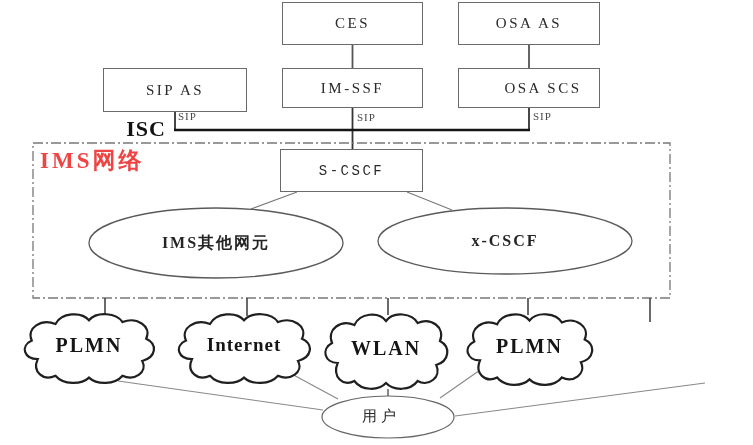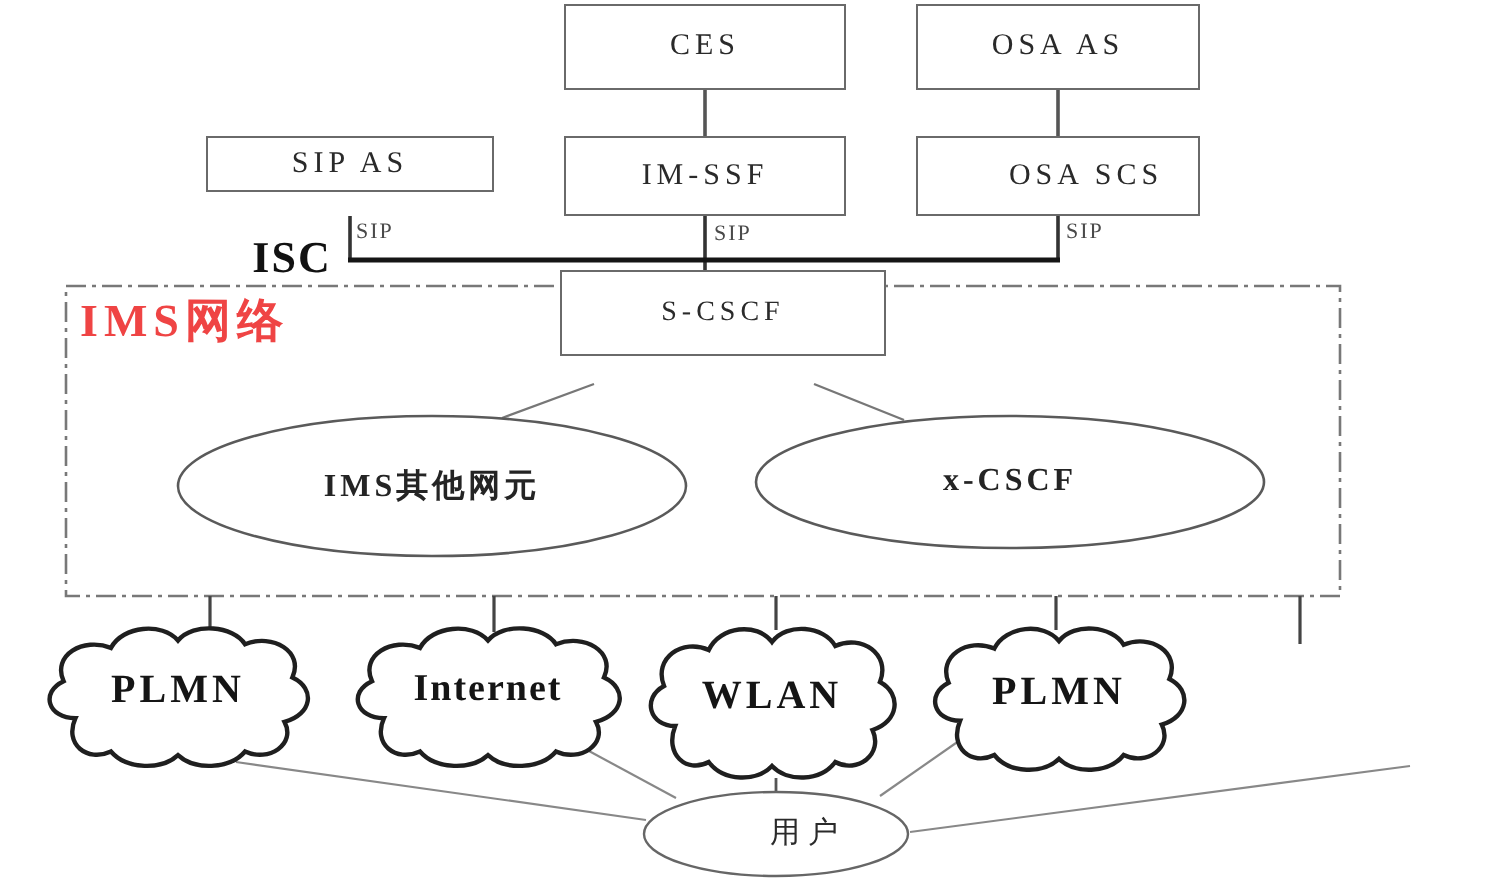--- a/index.html
+++ b/index.html
@@ -45,21 +45,21 @@
   }
   .cloud { position: absolute; }
   .cloud svg { position: absolute; left: 0; top: 0; width: 100%; height: 100%; }
   .cloud-label {
     position: absolute; left: 0; top: 0; right: 0; bottom: 6px;
     display: flex; align-items: center; justify-content: center;
     font-size: 20px; font-weight: bold; letter-spacing: 2px; color: #151515;
   }
   .cloud-label.cjk { font-size: 17px; letter-spacing: 1px; }
   .lbl-user {
-    left: 338px; top: 407px; width: 132px; text-align: center;
+    left: 315px; top: 407px; width: 132px; text-align: center;
     font-size: 15px; letter-spacing: 4px; color: #2a2a2a;
   }
 </style>
 </head>
 <body>
 
 <div id="stage">
 
   <svg id="shapes" width="753" height="445" viewBox="0 0 753 445">
 
@@ -94,30 +94,30 @@
 
     <ellipse cx="388" cy="417" rx="66" ry="21" fill="#ffffff" stroke="#666" stroke-width="1.2"></ellipse>
   </svg>
 
   <div class="box" style="left:282px; top:2px; width:141px; height:43px;">
     <span>CES</span>
   </div>
   <div class="box" style="left:458px; top:2px; width:142px; height:43px;">
     <span>OSA AS</span>
   </div>
-  <div class="box" style="left:103px; top:68px; width:144px; height:28px;">
+  <div class="box" style="left:103px; top:68px; width:144px; height:44px;">
     <span>SIP AS</span>
   </div>
   <div class="box" style="left:282px; top:68px; width:141px; height:40px;">
     <span>IM-SSF</span>
   </div>
   <div class="box" style="left:458px; top:68px; width:142px; height:40px;padding-left:28px;">
     <span>OSA SCS</span>
   </div>
-  <div class="box" style="left:280px; top:135px; width:163px; height:43px; font-size:14px;">
+  <div class="box" style="left:280px; top:149px; width:143px; height:43px; font-size:14px;font-family:Liberation Mono, monospace;">
     <span>S-CSCF</span>
   </div>
 
   <div class="lbl lbl-isc">ISC</div>
   <div class="lbl lbl-sip" style="left:178px; top:110px;">SIP</div>
   <div class="lbl lbl-sip" style="left:357px; top:111px;">SIP</div>
   <div class="lbl lbl-sip" style="left:533px; top:110px;">SIP</div>
 
   <div class="lbl lbl-ims-net">IMS网络</div>
 

